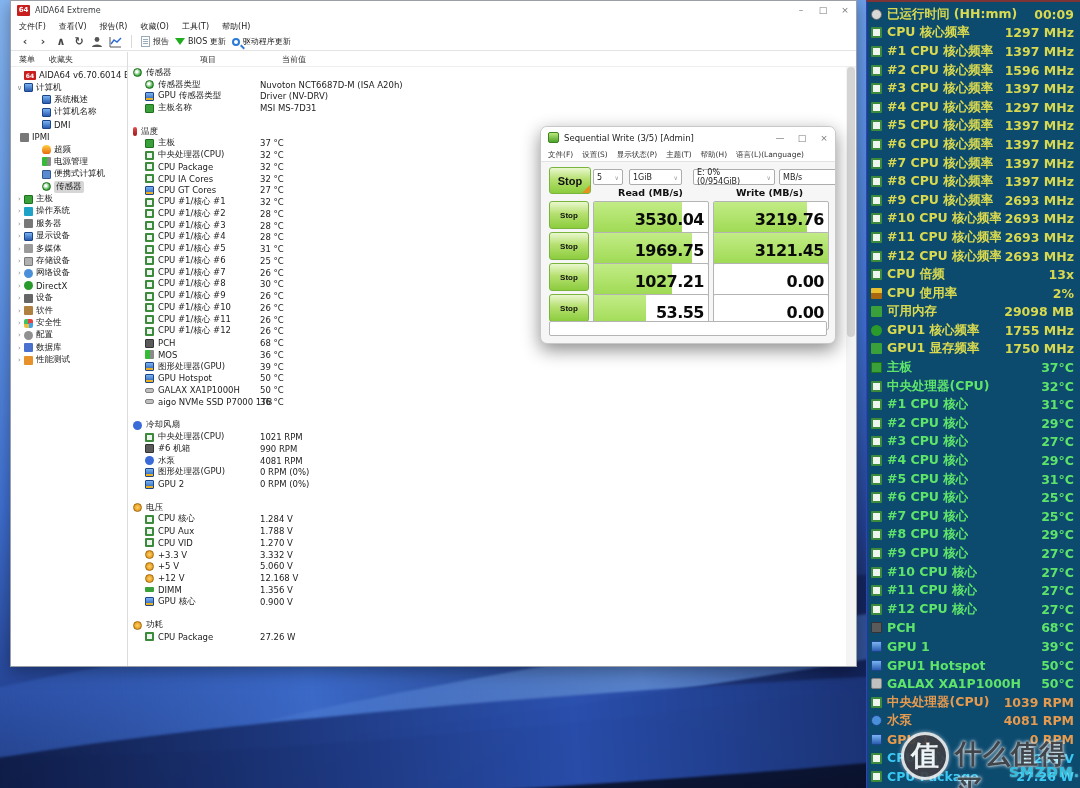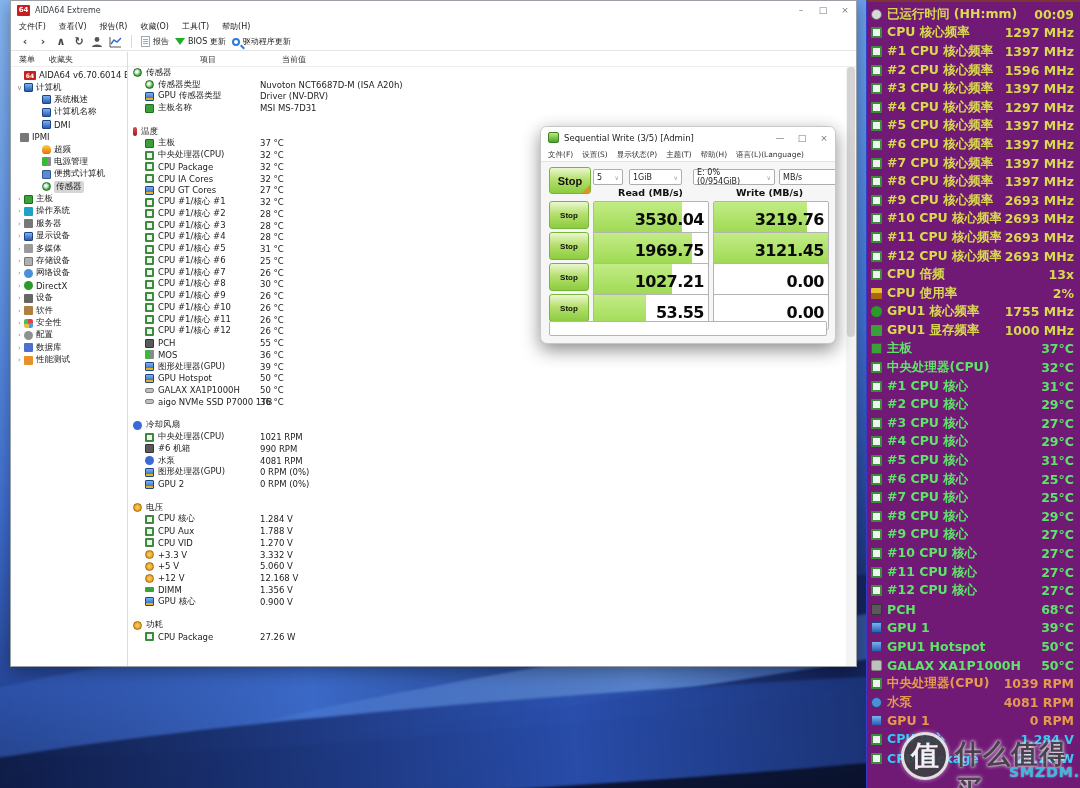--- a/index.html
+++ b/index.html
@@ -109,21 +109,21 @@
     background:linear-gradient(180deg,#eaf8cf 0%,#b6e070 45%,#8ccc3e 100%); font-weight:bold; font-size:8px; color:#111;
     display:flex; align-items:center; justify-content:center; }
   .cell { width:116px; height:36px; margin-left:4px; background:#fff; border:1px solid #b4b4b4; border-radius:2px;
     position:relative; overflow:hidden; flex:none; }
   .fill { position:absolute; left:0; top:0; bottom:0; background:linear-gradient(180deg,#c2ec86,#9bd84e); }
   .cval { position:absolute; inset:0; display:flex; align-items:center; justify-content:flex-end; padding-right:4px;
     font-weight:bold; font-size:16px; color:#0a0a0a; letter-spacing:-.5px; }
   .cdm-msg { position:absolute; left:8px; right:8px; bottom:7px; height:15px; background:#fff; border:1px solid #b4b4b4; border-radius:2px; }
 
   
-  .osd { position:absolute; left:866px; top:0; width:214px; height:788px; background:#701a75;
+  .osd { position:absolute; left:866px; top:0; width:214px; height:788px; background:#0c4a6e;
     border-top:2px solid #7d3434; border-left:1px solid #3a3ac8; padding:3px 6px 4px 4px; }
   .osd-row { height:18.6px; display:flex; align-items:center; font-weight:bold; font-size:12.5px; white-space:nowrap; }
   .osd-row .ic { width:11px; height:11px; margin-right:5px; flex:none; }
   .osd-row .ol { overflow:hidden; }
   .osd-row .ov { margin-left:auto; padding-left:4px; }
   .cy { color:#d9d94f; } .cg { color:#5fe46a; } .co { color:#e69a4e; } .cc { color:#38c8f2; }
 
   
   .wm { position:absolute; left:893px; top:726px; width:190px; height:62px; opacity:.92; pointer-events:none; }
   .wm-logo { position:absolute; left:8px; top:6px; width:48px; height:48px; border-radius:50%; background:#3f3f44;
@@ -474,21 +474,21 @@
               <span class="ic ic-cpu"></span>
               <span>CPU #1/核心 #12</span>
             </span>
             <span class="val">26 °C</span>
           </div>
           <div class="srow">
             <span class="lblc ind">
               <span class="ic ic-chip"></span>
               <span>PCH</span>
             </span>
-            <span class="val">55 °C</span>
+            <span class="val">68 °C</span>
           </div>
           <div class="srow">
             <span class="lblc ind">
               <span class="ic ic-power"></span>
               <span>MOS</span>
             </span>
             <span class="val">36 °C</span>
           </div>
           <div class="srow">
             <span class="lblc ind">
@@ -810,28 +810,33 @@
       <span class="ic ic-cpu"></span>
       <span class="ol">CPU 倍频</span>
       <span class="ov">13x</span>
     </div>
     <div class="osd-row cy">
       <span class="ic ic-usage"></span>
       <span class="ol">CPU 使用率</span>
       <span class="ov">2%</span>
     </div>
     <div class="osd-row cy">
+      <span class="ic ic-mem"></span>
+      <span class="ol">可用内存</span>
+      <span class="ov">29098 MB</span>
+    </div>
+    <div class="osd-row cy">
       <span class="ic ic-directx"></span>
       <span class="ol">GPU1 核心频率</span>
       <span class="ov">1755 MHz</span>
     </div>
     <div class="osd-row cy">
       <span class="ic ic-mem"></span>
       <span class="ol">GPU1 显存频率</span>
-      <span class="ov">1000 MHz</span>
+      <span class="ov">1750 MHz</span>
     </div>
     <div class="osd-row cg">
       <span class="ic ic-mobo"></span>
       <span class="ol">主板</span>
       <span class="ov">37°C</span>
     </div>
     <div class="osd-row cg">
       <span class="ic ic-cpu"></span>
       <span class="ol">中央处理器(CPU)</span>
       <span class="ov">32°C</span>

